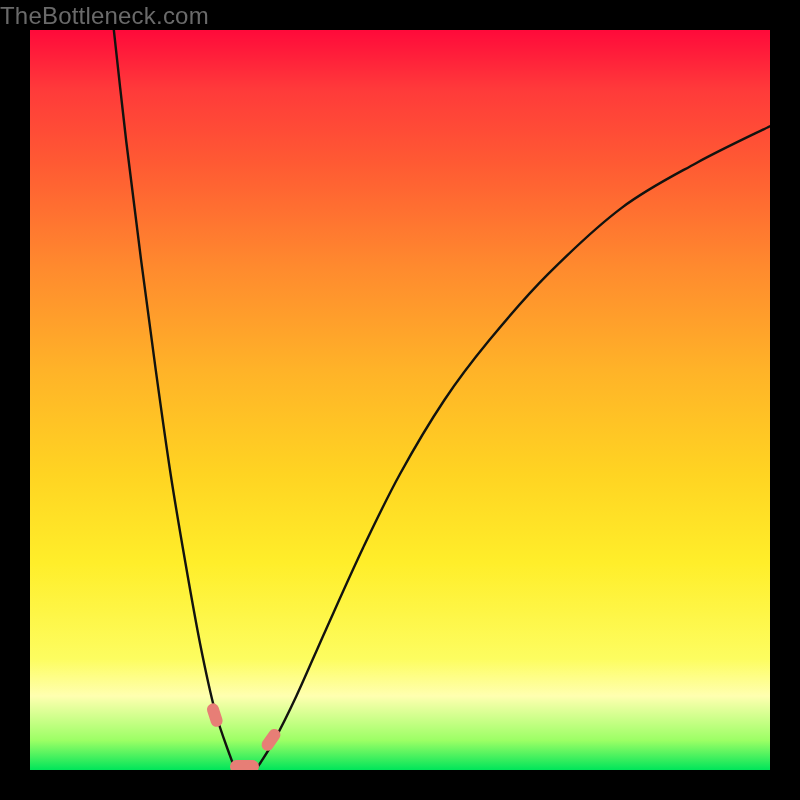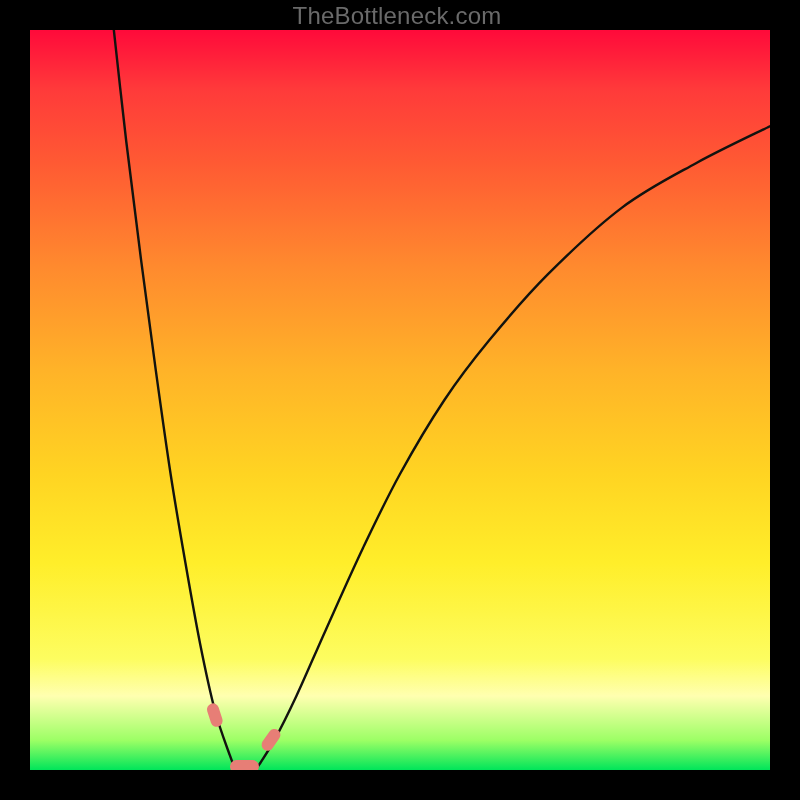--- a/index.html
+++ b/index.html
@@ -15,21 +15,21 @@
     position: relative;
     width: 800px;
     height: 800px;
     background: #000;
   }
   .watermark {
     position: absolute;
     top: 0;
     left: 0;
     right: 0;
-    text-align: center;
+    text-align: left;
     color: #6a6a6a;
     font-size: 24px;
     font-weight: 500;
     padding: 2px 6px 0 0;
     letter-spacing: 0.2px;
     z-index: 5;
   }
   .plot-area {
     position: absolute;
     left: 30px;

